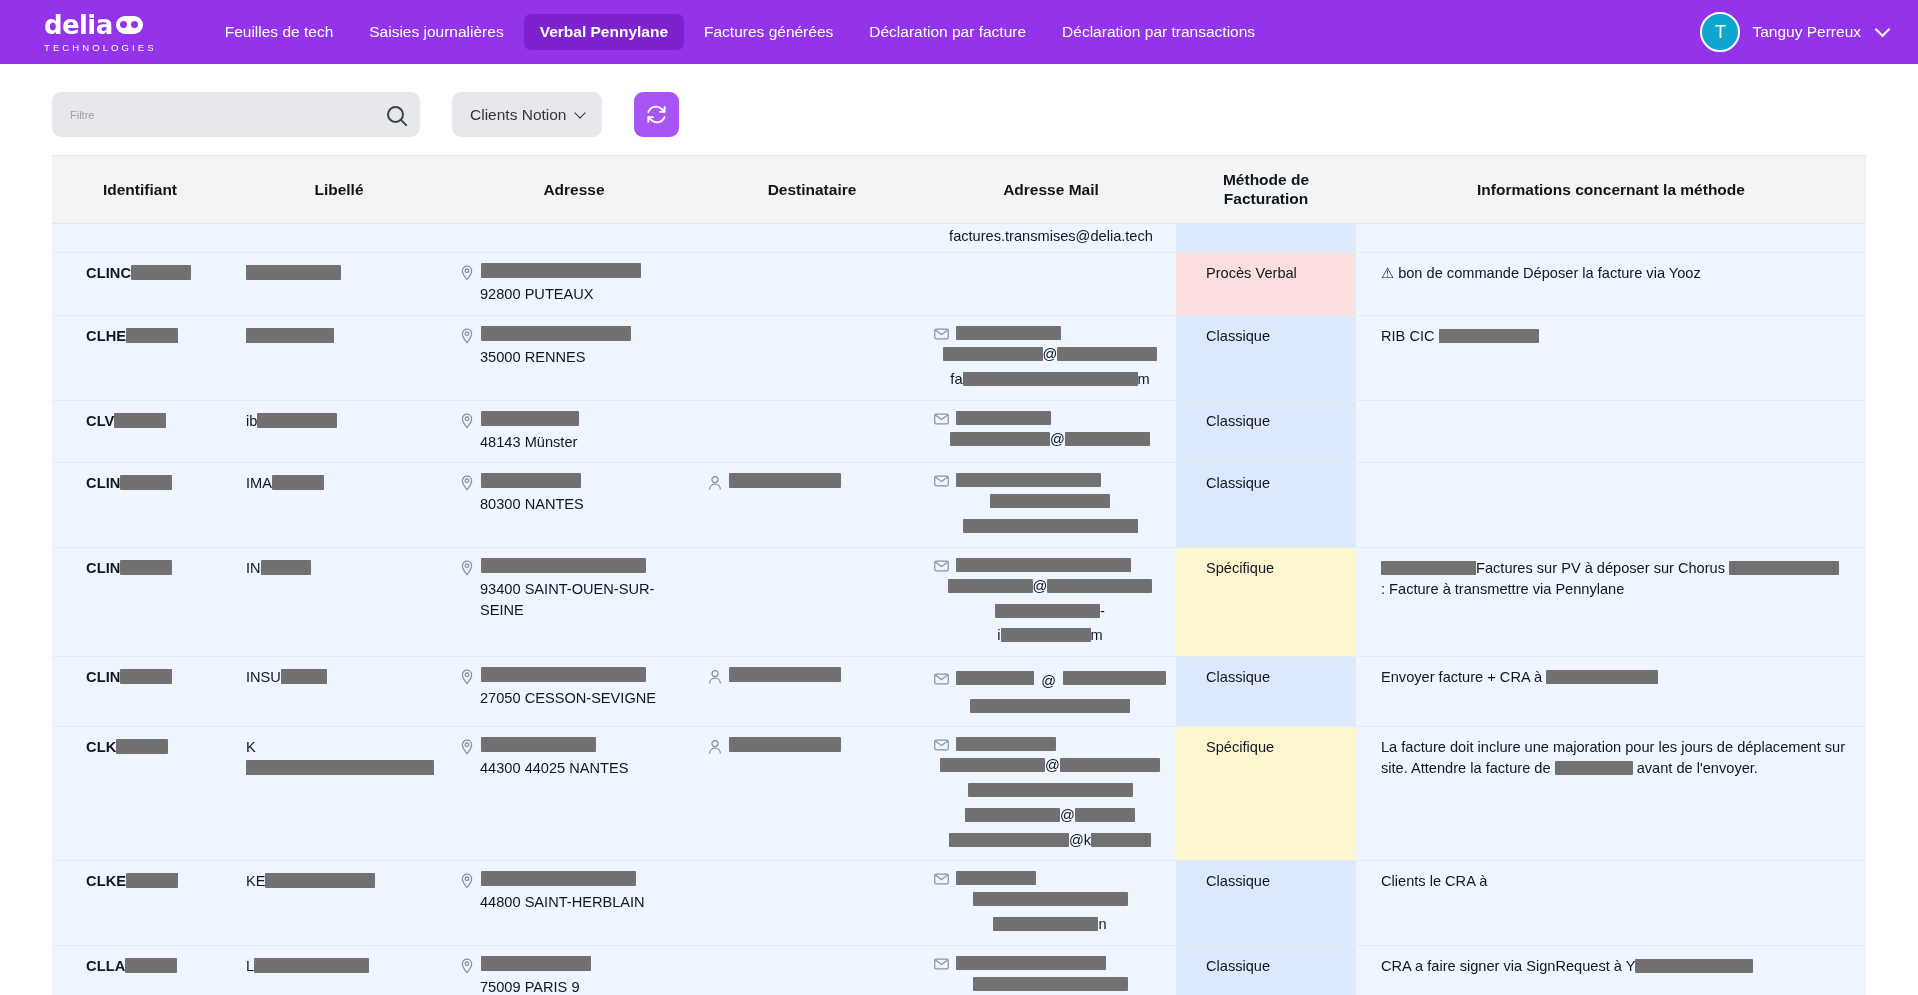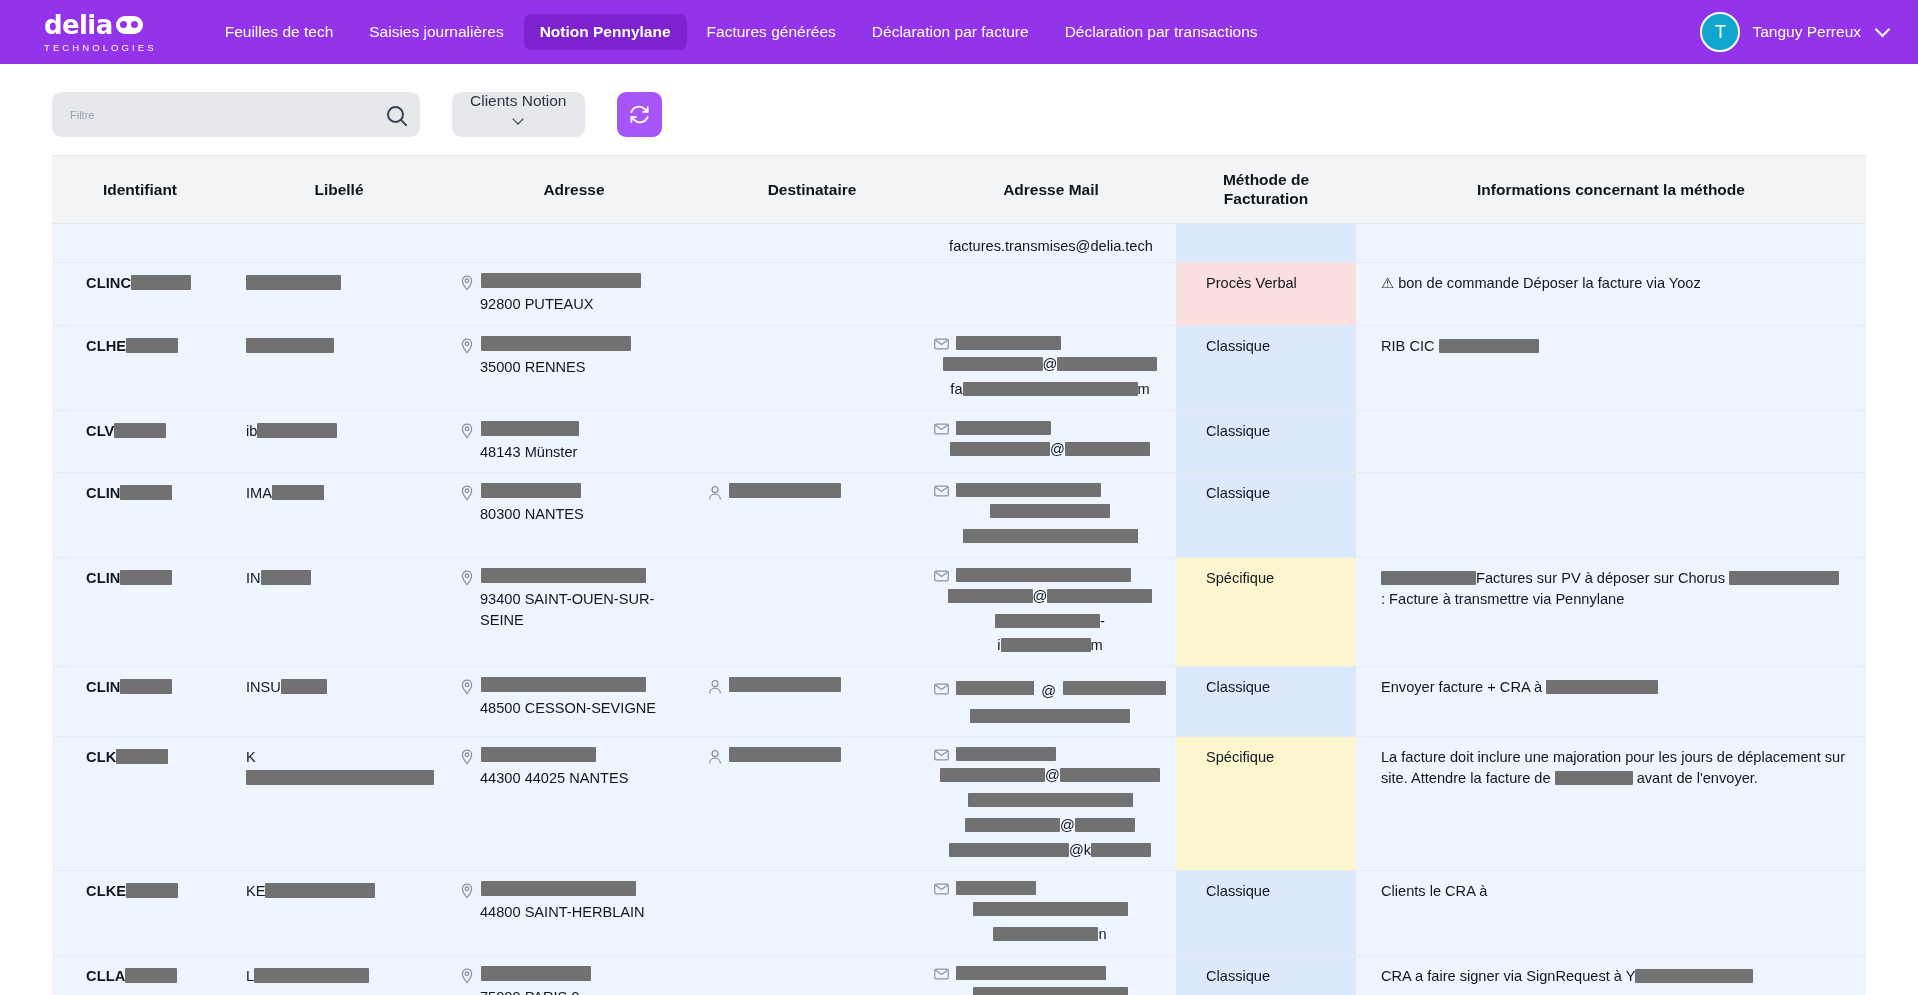--- a/index.html
+++ b/index.html
@@ -143,21 +143,20 @@
   .select-box {
     height: 45px;
     background: #E6E8EC;
     border-radius: 9px;
     display: flex; align-items: center;
     gap: 9px;
     padding: 0 18px;
     font-size: 15.5px;
     color: #2f3542;
     cursor: pointer;
-    flex-direction: column;
   }
   .chev-sm {
     width: 8px; height: 8px;
     border-right: 1.8px solid #2f3542;
     border-bottom: 1.8px solid #2f3542;
     transform: rotate(45deg);
     margin-top: -4px;
   }
 
   .refresh-btn {
@@ -198,21 +197,21 @@
 
   tbody td {
     padding: 10px 10px;
     vertical-align: top;
     font-size: 14.6px;
     color: #11161f;
     border-bottom: 1px solid #E8EBF0;
     background: #EFF5FE;
     line-height: 1.42;
   }
-  tbody tr.prefix-row td { padding: 12px 10px 6px; border-bottom: 1px solid #E8EBF0; }
+  tbody tr.prefix-row td { padding: 2px 10px 6px; border-bottom: 1px solid #E8EBF0; }
   td.cell-id { padding-left: 34px; font-weight: 700; letter-spacing: .1px; white-space: nowrap; }
   td.cell-lib { padding-left: 18px; }
   td.cell-meth { padding-left: 30px; }
   td.cell-info { padding-left: 25px; padding-right: 18px; }
   td.cell-mail { padding-left: 8px; padding-right: 10px; }
 
   .m-classique  { background: #DCE8FB !important; }
   .m-pv         { background: #FBDEDE !important; }
   .m-specifique { background: #FCF6CE !important; }
 
@@ -244,21 +243,21 @@
     <div class="logo-row">
       <span class="logo-text">delia</span>
       <span class="logo-mark"></span>
     </div>
     <span class="logo-sub">TECHNOLOGIES</span>
   </div>
 
   <nav class="nav-items">
     <div class="nav-item">Feuilles de tech</div>
     <div class="nav-item">Saisies journalières</div>
-    <div class="nav-item active">Notion Pennylane</div>
+    <div class="nav-item active">Verbal Pennylane</div>
     <div class="nav-item">Factures générées</div>
     <div class="nav-item">Déclaration par facture</div>
     <div class="nav-item">Déclaration par transactions</div>
   </nav>
 
   <div class="user-area">
     <div class="avatar">T</div>
     <span class="user-name">Tanguy Perreux</span>
     <span class="chev"></span>
   </div>
@@ -477,21 +476,21 @@
     <td class="cell-id">CLIN<span class="rd tall" style="width:52px"></span></td>
     <td class="cell-lib">INSU<span class="rd tall" style="width:46px"></span></td>
     <td>
       <span class="with-icon">
               <svg class="ico" width="14" height="16" viewBox="0 0 14 16" fill="none" stroke="#8B93A3" stroke-width="1.3">
                 <path d="M7 1.2c-2.5 0-4.6 2-4.6 4.5C2.4 9 7 14.6 7 14.6s4.6-5.6 4.6-8.9c0-2.5-2.1-4.5-4.6-4.5z"></path>
                 <circle cx="7" cy="5.8" r="1.8"></circle>
               </svg>
               <span class="rd tall" style="width:165px"></span>
             </span>
-      <span class="addr-line2">48500 CESSON-SEVIGNE</span>
+      <span class="addr-line2">27050 CESSON-SEVIGNE</span>
     </td>
     <td>
             <span class="with-icon">
               <svg class="ico" width="14" height="16" viewBox="0 0 14 16" fill="none" stroke="#8B93A3" stroke-width="1.3">
                 <circle cx="7" cy="4.6" r="3"></circle>
                 <path d="M1.6 14.4c0-3 2.4-5.2 5.4-5.2s5.4 2.2 5.4 5.2"></path>
               </svg>
               <span class="rd tall" style="width:112px"></span>
             </span>
           </td>

